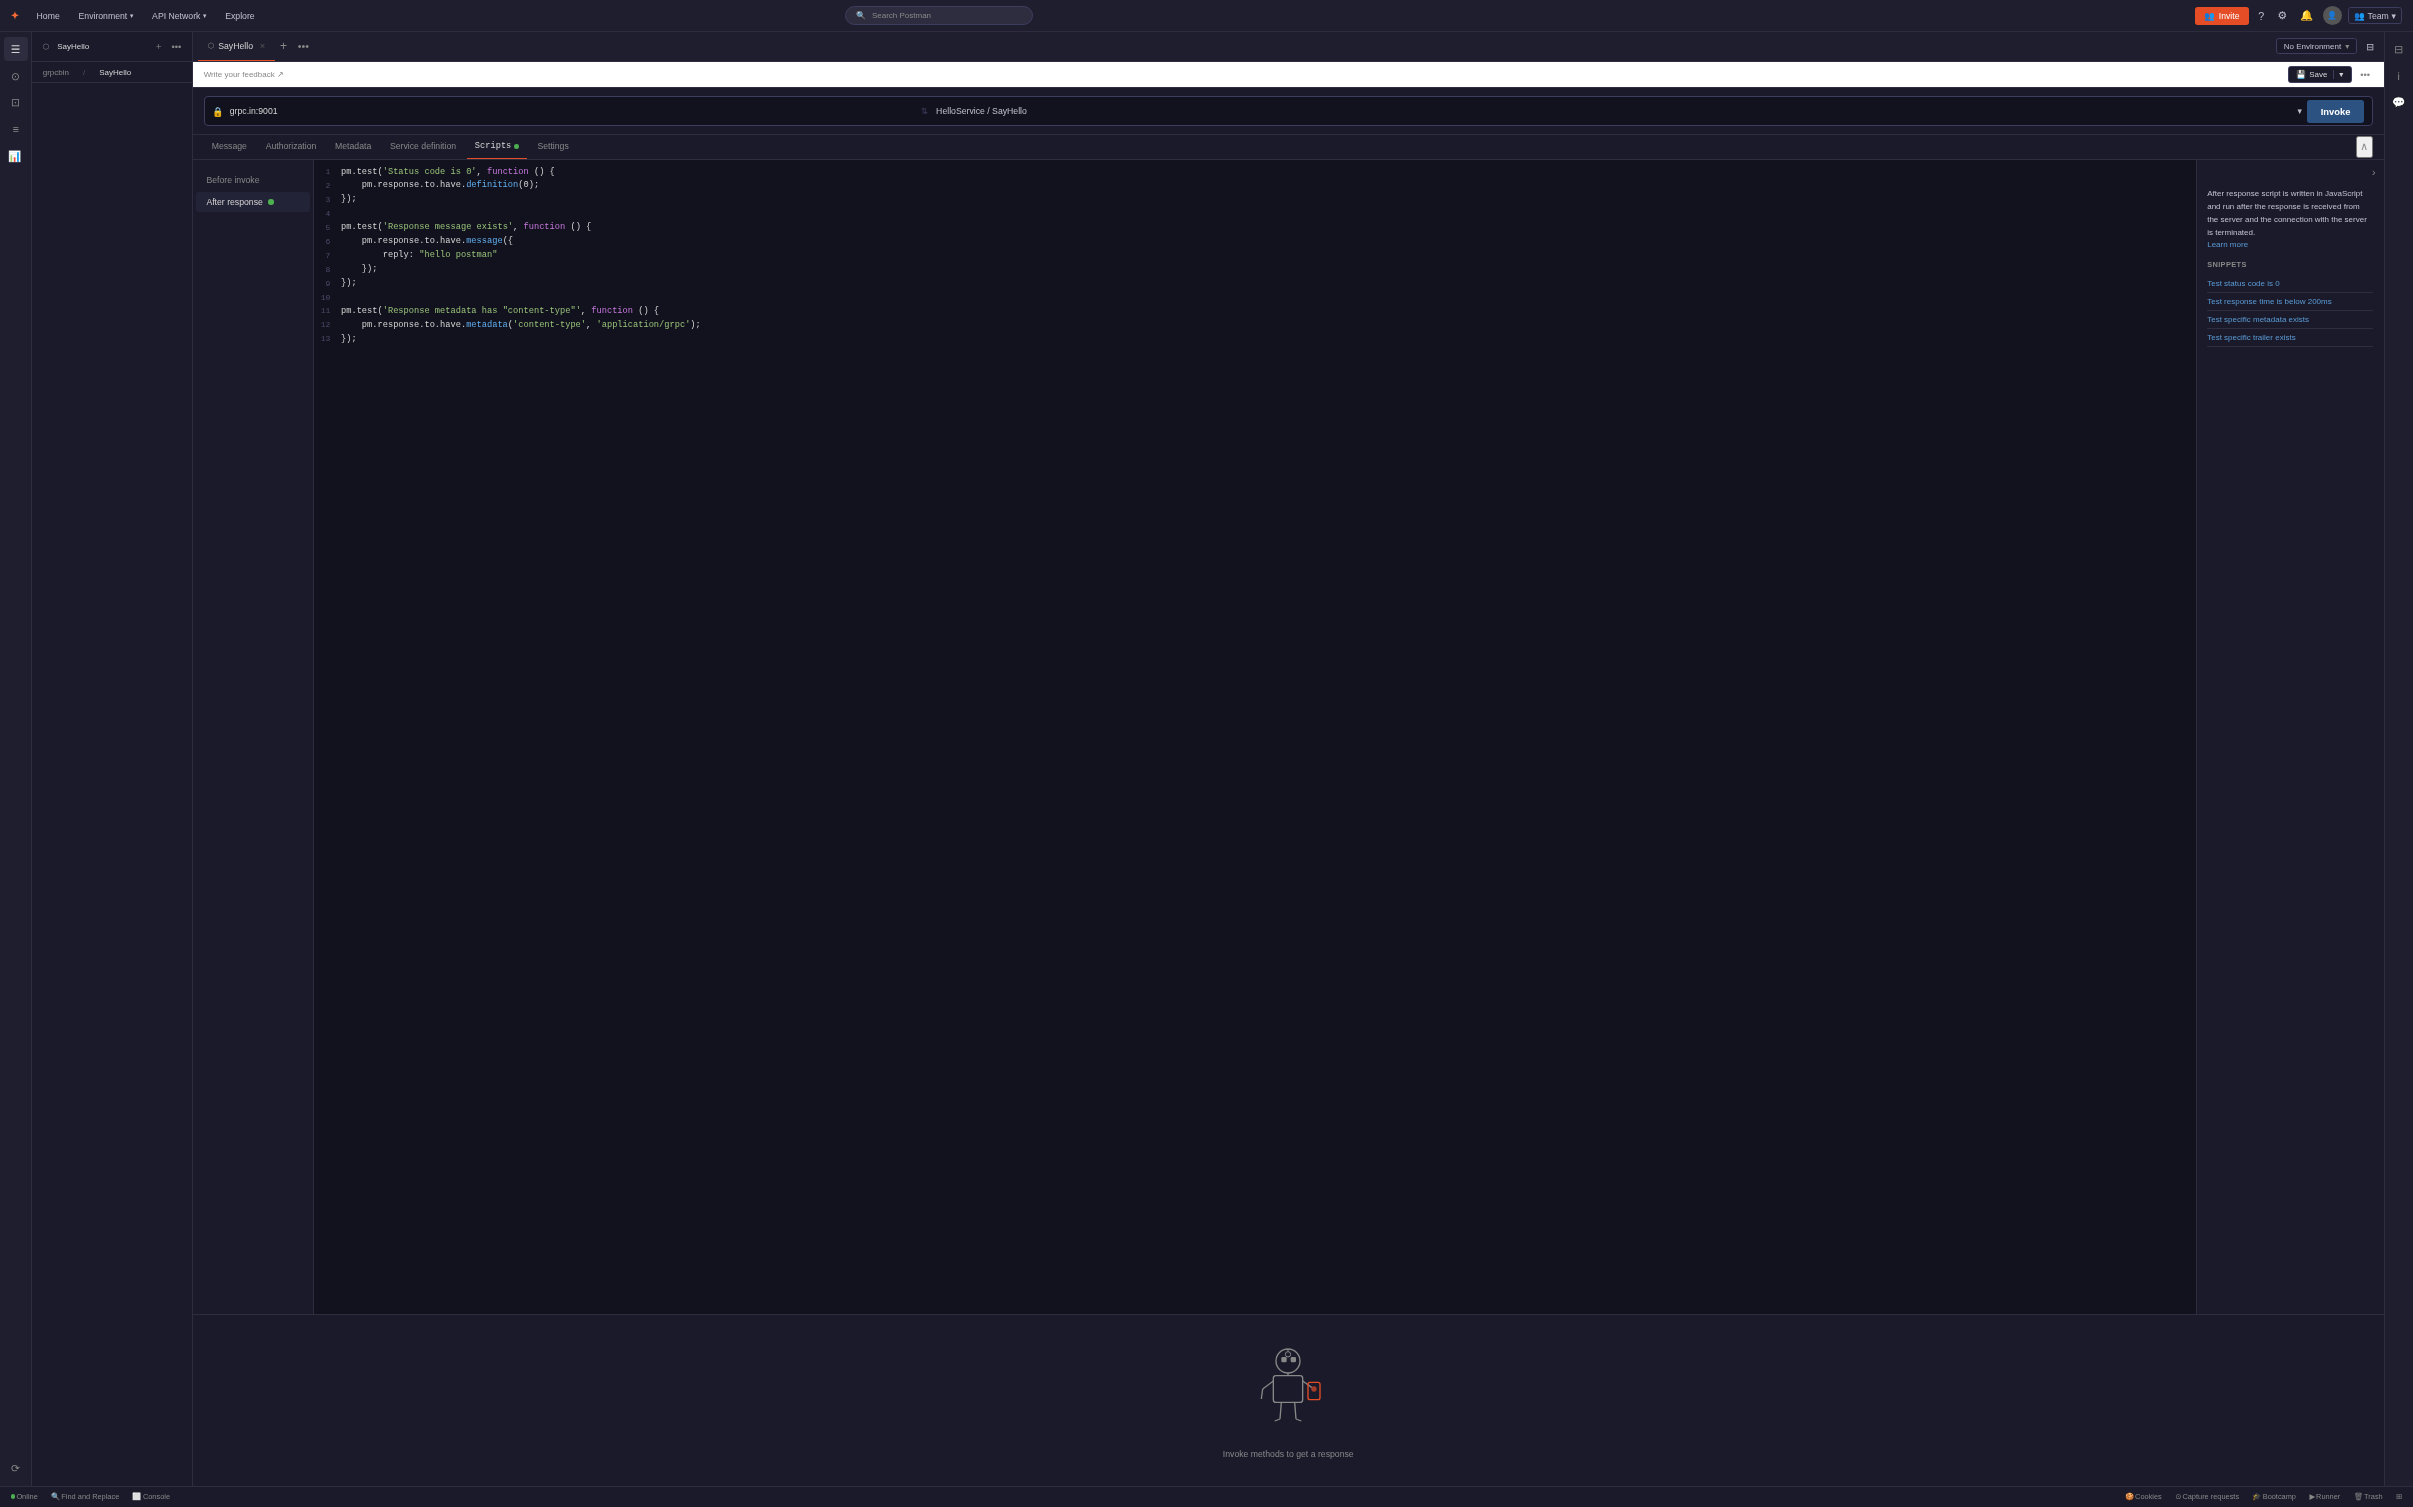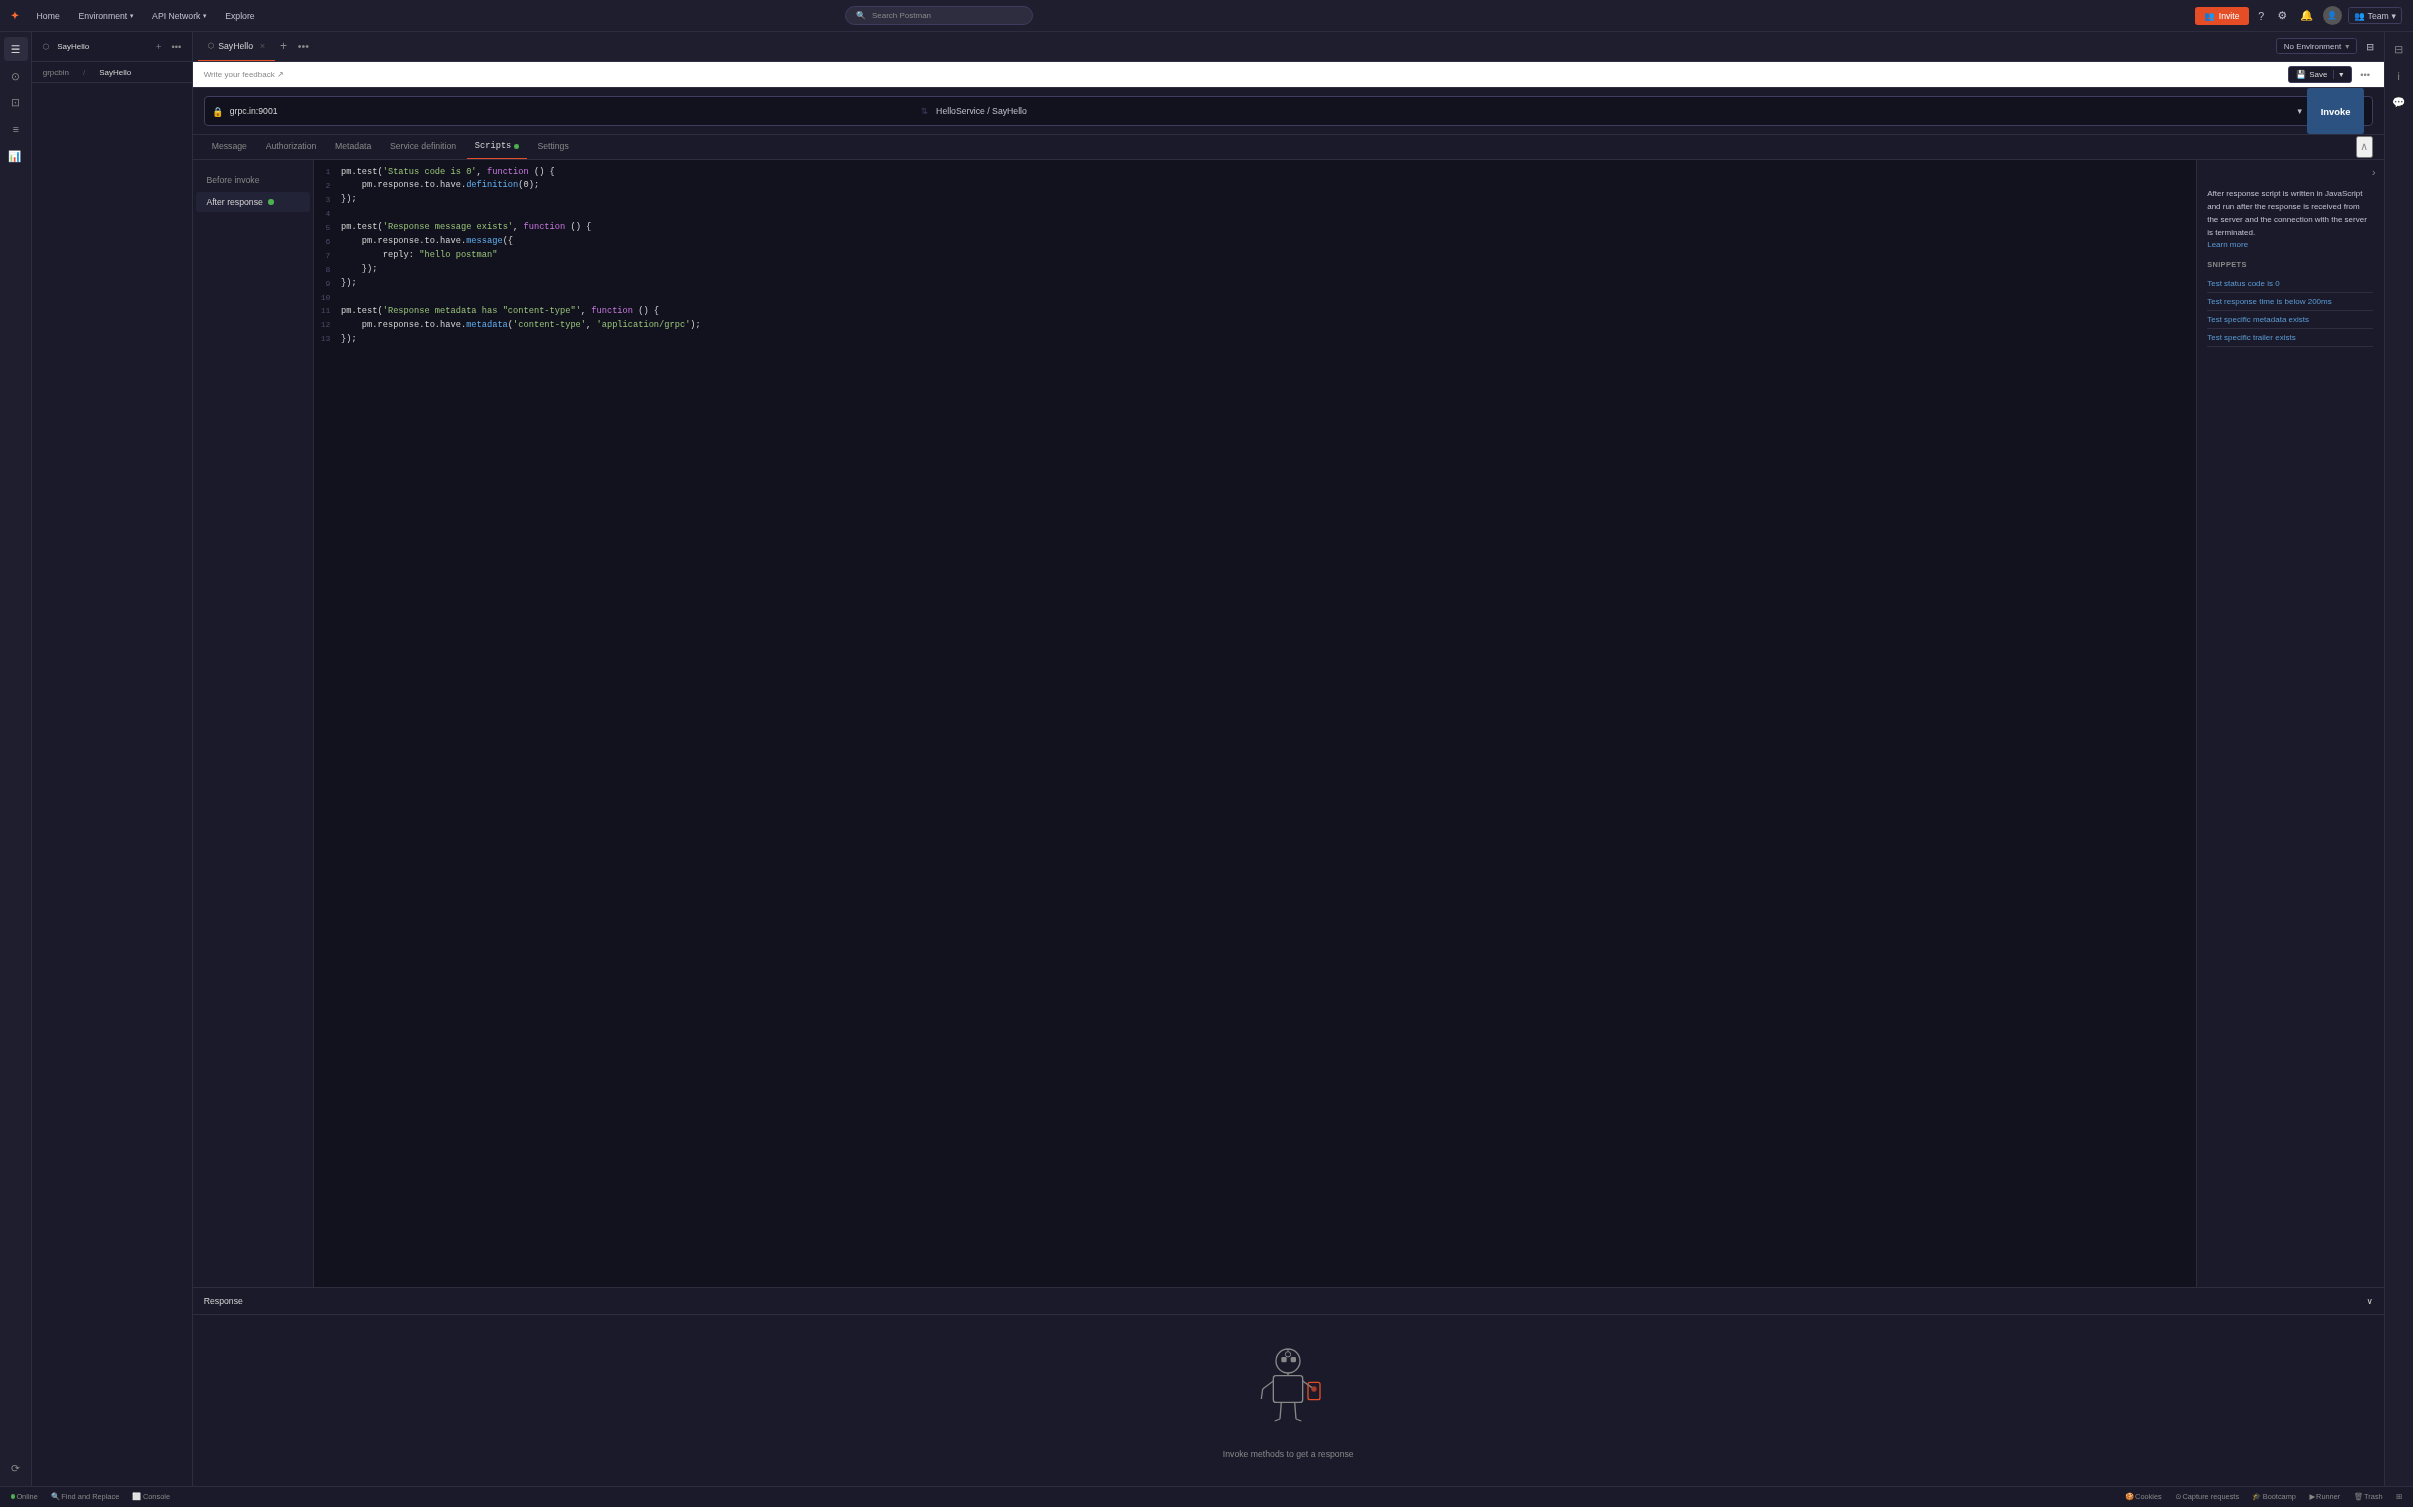--- a/index.html
+++ b/index.html
@@ -49,21 +49,21 @@
     .env-selector { background: #1a1a2a; border: 0.7px solid #3d3d5f; border-radius: 2.7px; color: #c0c0d0; padding: 2.7px 6.7px; font-size: 8px; cursor: pointer; display: flex; align-items: center; gap: 4px; }
     .env-dropdown-icon { color: #888; }
 
     
     .request-area { padding: 8px 10.7px; border-bottom: 0.7px solid #2d2d3f; flex-shrink: 0; }
     .url-bar { display: flex; align-items: center; gap: 5.4px; background: #12121e; border: 0.7px solid #3d3d5f; border-radius: 4px; padding: 0 8px; height: 29.5px; }
     .url-lock-icon { color: #888; font-size: 9.4px; }
     .url-input { background: none; border: none; color: #d4d4d4; font-size: 8.7px; flex: 1; outline: none; }
     .url-separator { color: #3d3d5f; margin: 0 2.7px; }
     .service-selector { background: none; border: none; color: #c0c0d0; font-size: 8.7px; flex: 2; cursor: pointer; display: flex; justify-content: space-between; }
-    .invoke-btn { background: #2c5282; color: white; border: none; border-radius: 2.7px; padding: 5.4px 13.4px; font-size: 9.4px; font-weight: 600; cursor: pointer; height: 46px; white-space: nowrap; }
+    .invoke-btn { background: #2c5282; color: white; border: none; border-radius: 2.7px; padding: 5.4px 13.4px; font-size: 9.4px; font-weight: 600; cursor: pointer; height: 23px; white-space: nowrap; }
     .breadcrumb-row { padding: 4px 10.7px 0; display: flex; align-items: center; gap: 14px; font-size: 8px; }
 
     
     .request-tabs { display: flex; align-items: center; padding: 0 10.7px; border-bottom: 0.7px solid #2d2d3f; background: #1a1a2a; gap: 2.7px; flex-shrink: 0; }
     .req-tab { background: none; border: none; border-bottom: 1.3px solid transparent; color: #888; cursor: pointer; padding: 6.7px 8px; font-size: 8.7px; white-space: nowrap; display: flex; align-items: center; gap: 2.7px; }
     .req-tab.active { color: #d4d4d4; border-bottom-color: #e44d26; font-family: Liberation Mono, monospace; }
     .dot-indicator { width: 4.7px; height: 4.7px; border-radius: 50%; background: #4caf50; display: inline-block; }
     .req-tab-right { margin-left: auto; color: #888; cursor: pointer; font-size: 10.7px; padding: 2.7px; }
 
     
@@ -330,24 +330,20 @@
           </div>
 
           <div style="position:relative;width:4px;align-self:flex-end;height:100%;margin-right:0;">
           </div>
         </div>
 
       </div>
     </div>
 
     <div class="response-area">
-      <div class="response-header">
-        <span class="response-title">Response</span>
-        <span>∨</span>
-      </div>
       <div class="response-body">
 
         <div class="robot-illustration">
           <svg width="80" height="94" viewBox="0 0 120 140" fill="none" xmlns="http://www.w3.org/2000/svg">
 
             <circle cx="60" cy="28" r="18" stroke="#888" stroke-width="2" fill="none"></circle>
             <circle cx="60" cy="18" r="4" stroke="#888" stroke-width="1.5" fill="none"></circle>
             <line x1="60" y1="14" x2="60" y2="10" stroke="#888" stroke-width="1.5"></line>
 
             <rect x="50" y="22" width="8" height="8" rx="2" fill="#888"></rect>

